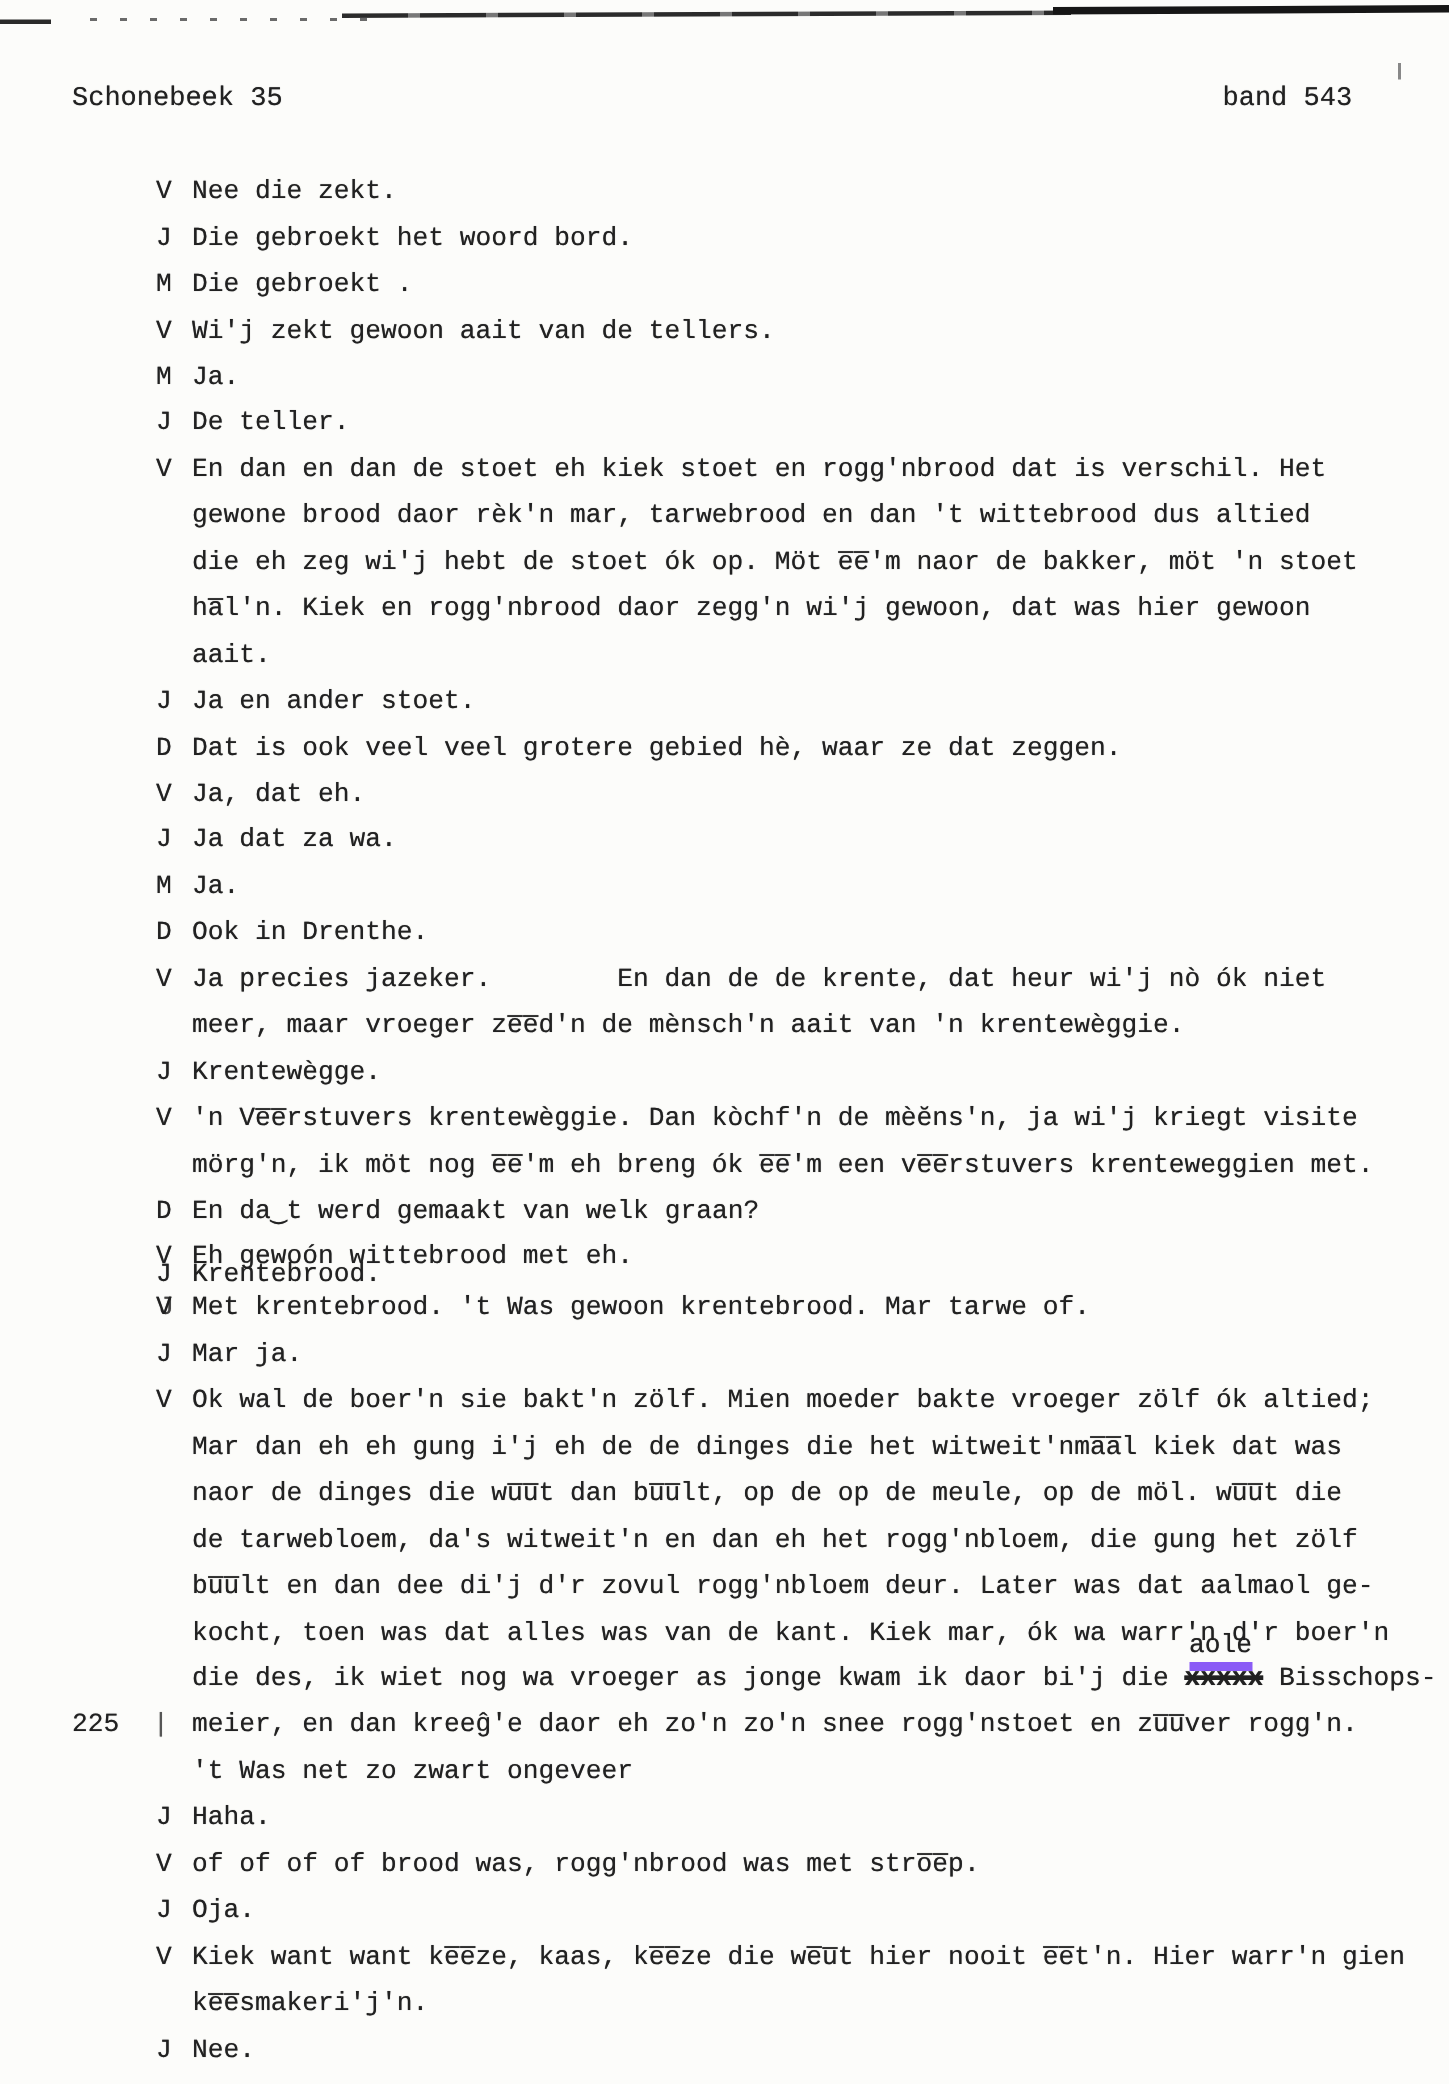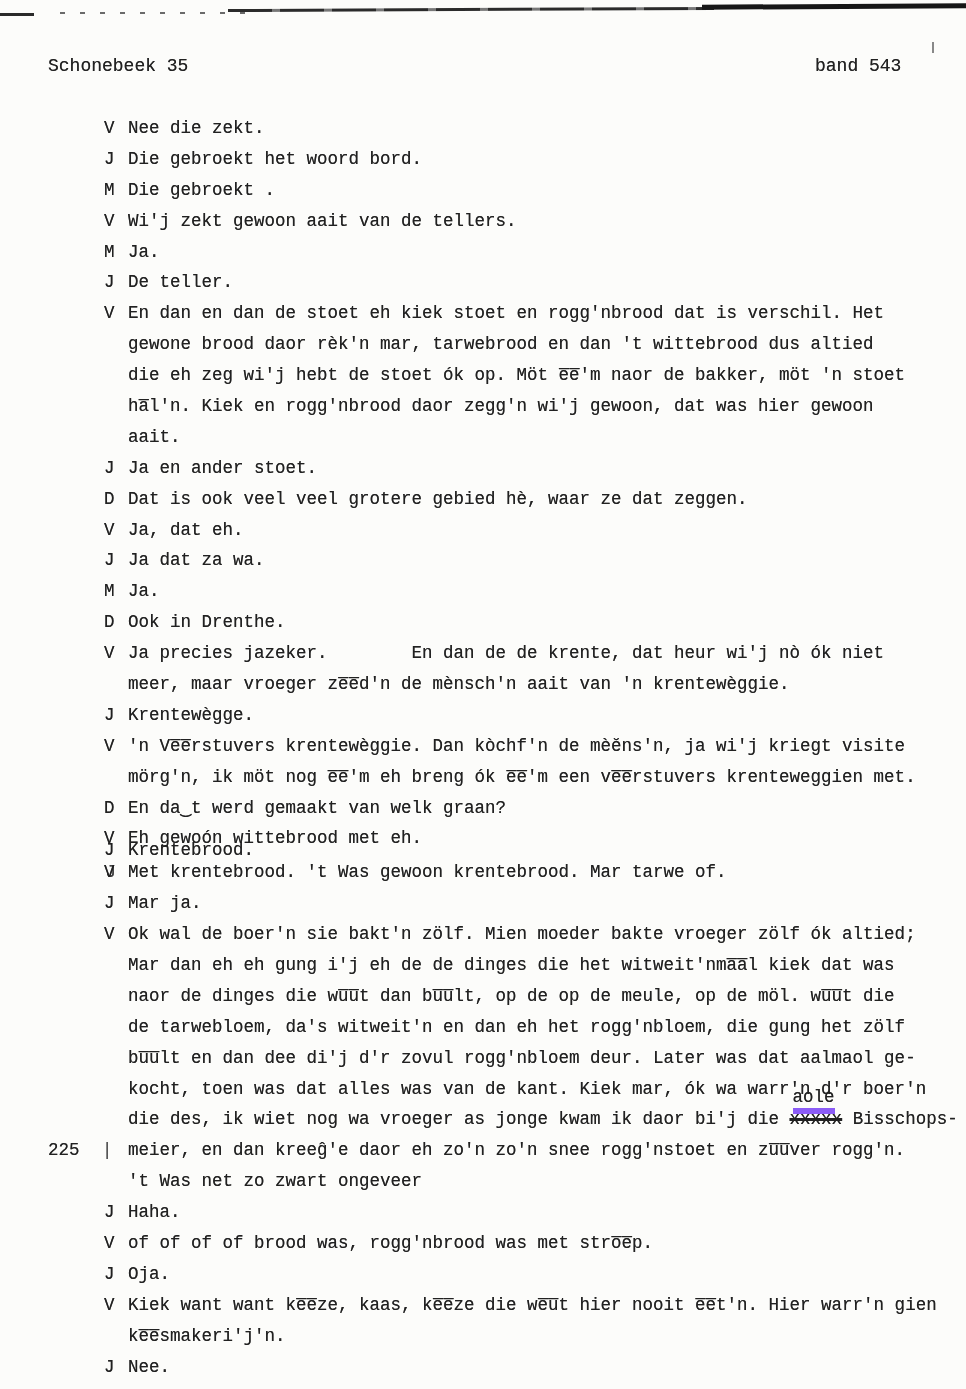--- a/index.html
+++ b/index.html
@@ -26,21 +26,21 @@
 
   #transcript{position:absolute;top:113px;left:0;width:966px;font-size:17.5px;}
   .line{position:relative;height:30.9px;line-height:30.9px;padding-left:128px;white-space:pre;}
   .speaker{position:absolute;left:104px;top:0;}
   .ghost{position:absolute;left:1.5px;top:0;opacity:.85;}
   .margin-num{position:absolute;left:48px;}
   .margin-bar{position:absolute;left:102px;color:#555;}
   .overlap-major{margin-top:-19px;}
   .overlap-minor{margin-top:-9px;}
   .rel{position:relative;display:inline-block;}
-  .strike{font-weight:normal;text-decoration:line-through;text-decoration-thickness:2.5px;}
+  .strike{font-weight:bold;text-decoration:line-through;text-decoration-thickness:2.5px;}
   .above{position:absolute;left:3px;top:-15px;line-height:1;font-size:17.5px;
          border-bottom:6px solid #8b5cf6;padding-bottom:1px;}
 </style>
 </head>
 <body>
 
 <div class="scan" id="scan1"></div>
 <div class="scan" id="scan2"></div>
 <div class="scan" id="scan3"></div>
 <div class="scan" id="scan4"></div>

